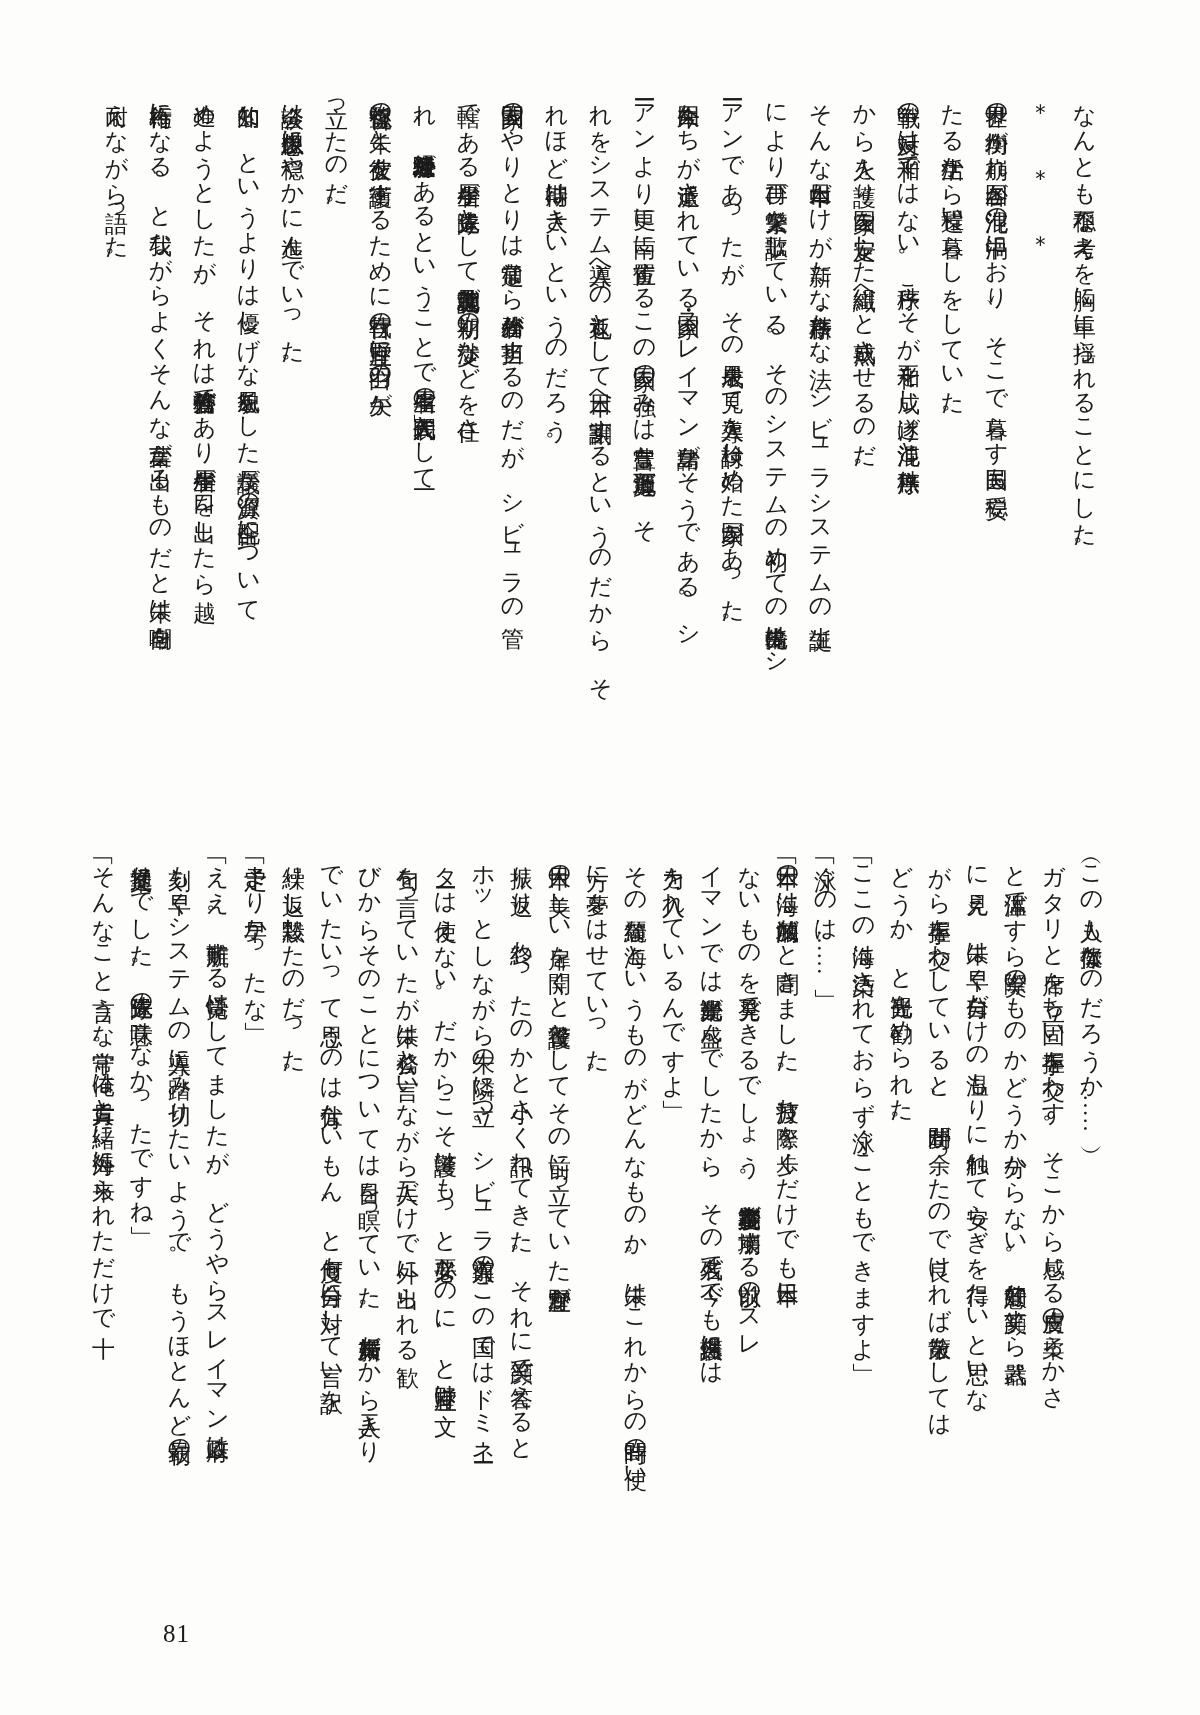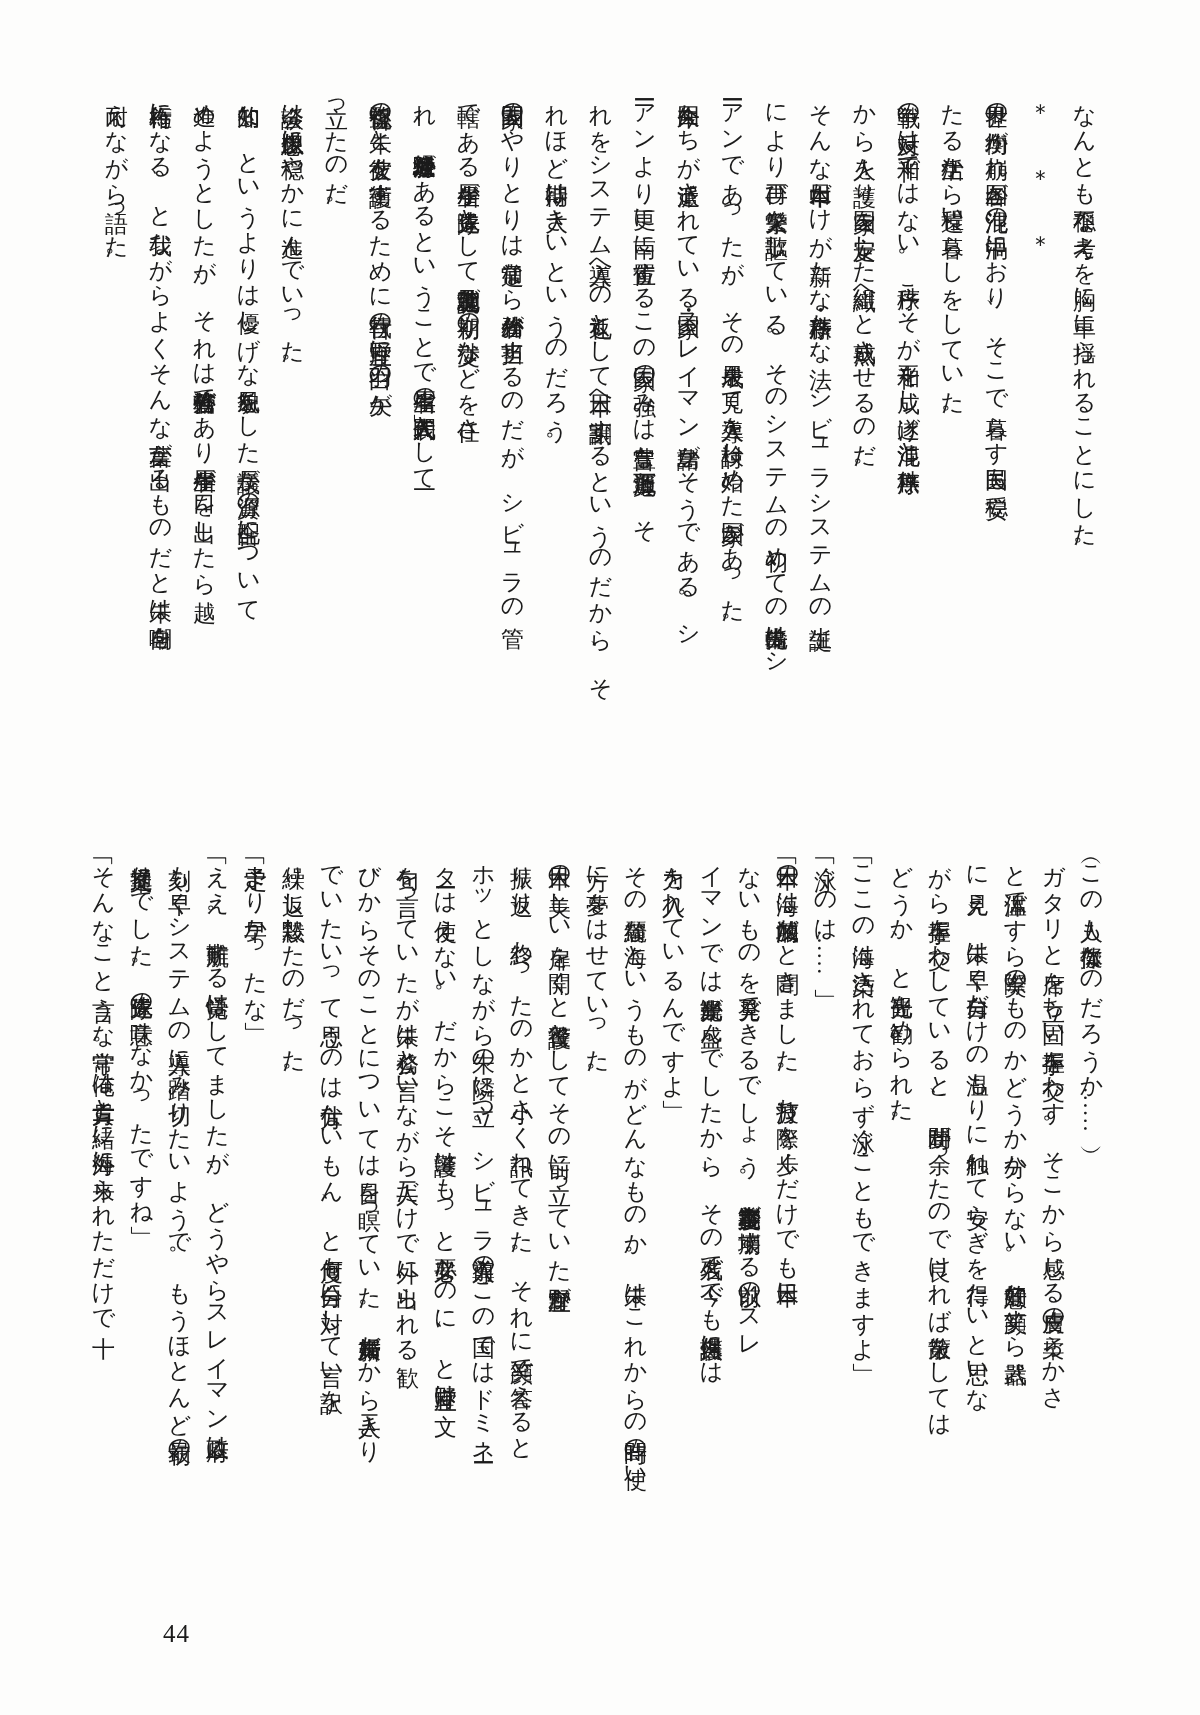--- a/index.html
+++ b/index.html
@@ -104,15 +104,15 @@
     <p>びからそのことについては目を瞑っていた。新婚夫婦だから二人きり</p>
     <p>でいたいって思うのは仕方ないもん、と何度も自分に対して言い訳を</p>
     <p>繰り返し黙殺したのだった。</p>
     <p>「予定より早かったな」</p>
     <p>「ええ。難航する覚悟はしてましたが、どうやらスレイマン政府は一</p>
     <p>刻も早くシステムの導入に踏み切りたいようで。もうほとんど最初の</p>
     <p>提案通りでした。先遣隊の意味、なかったですね」</p>
     <p>「そんなこと言うな常守。俺は貴方と一緒に海外に来られただけで十</p>
   </div>
 
-  <div class="page-number">44</div>
+  <div class="page-number">81</div>
 
 </div>
 
 </body></html>

